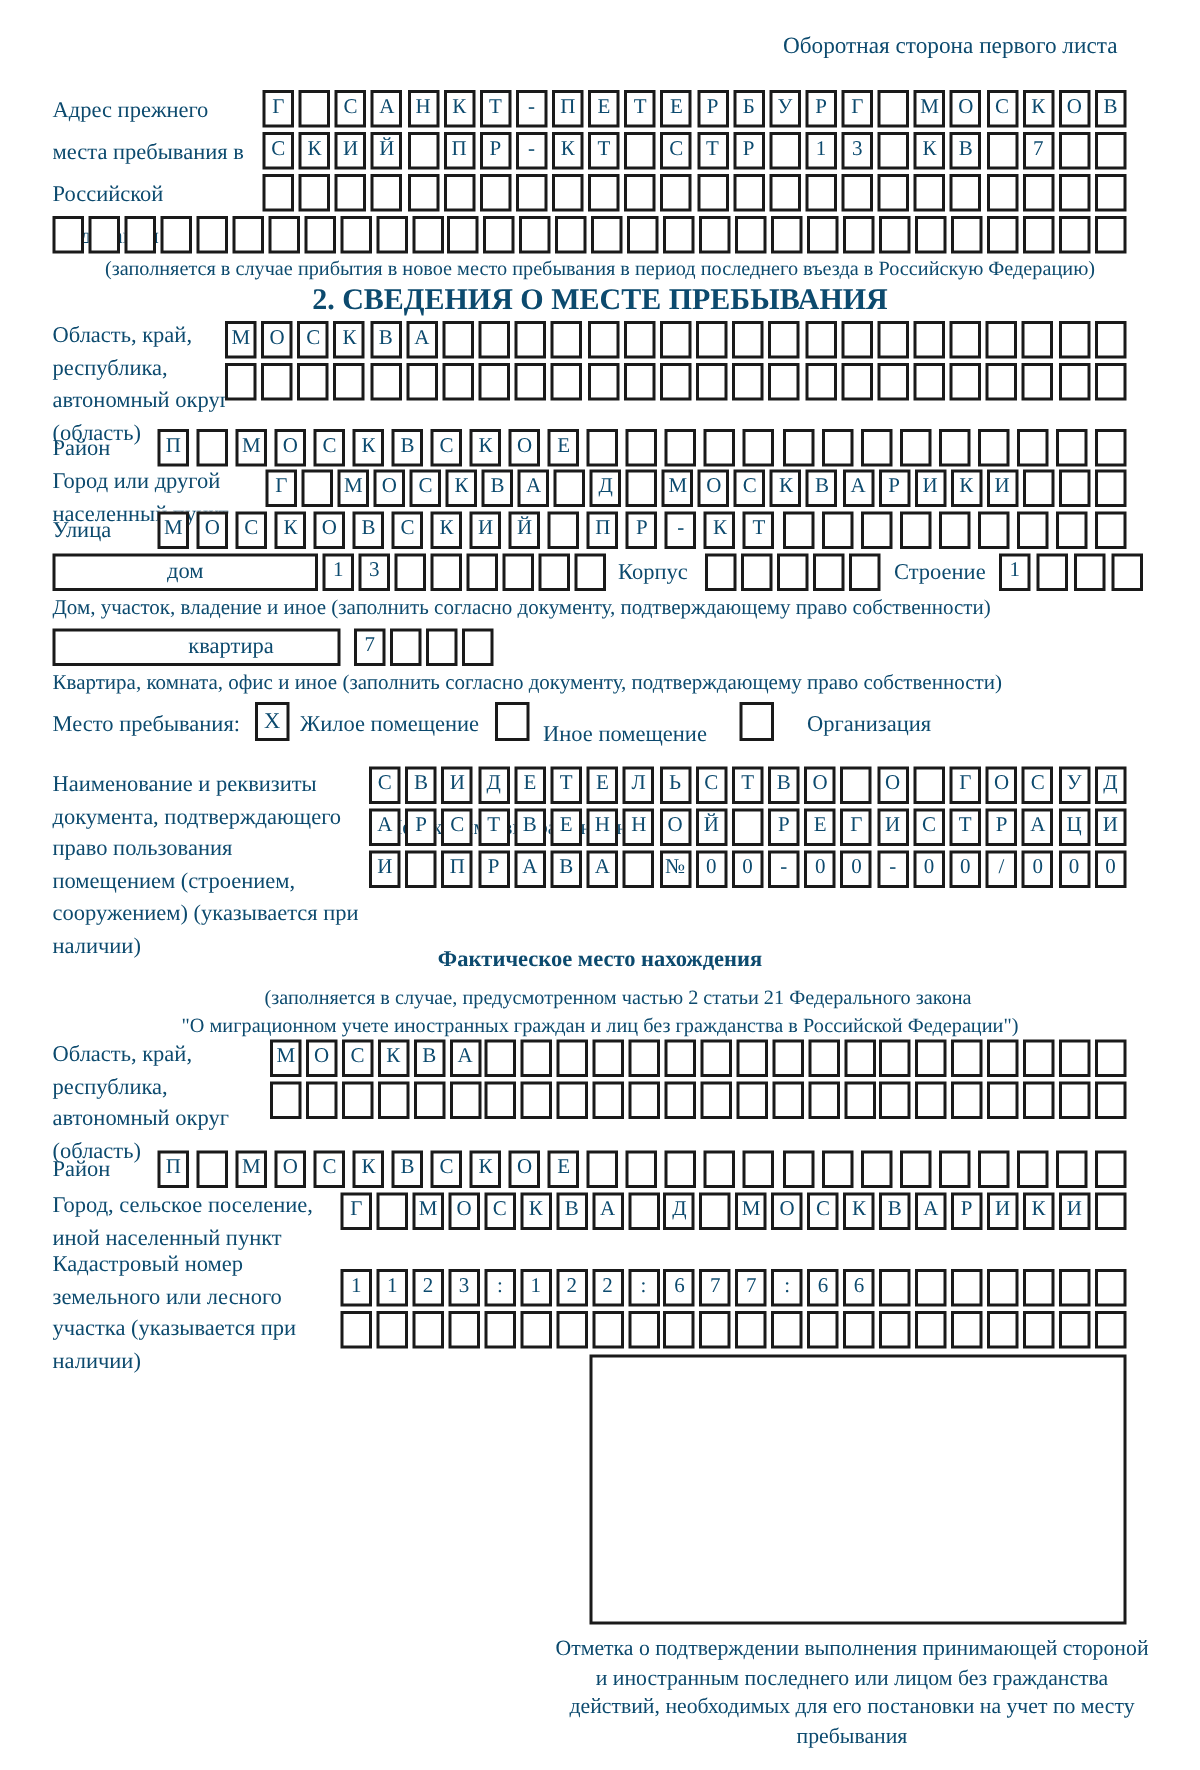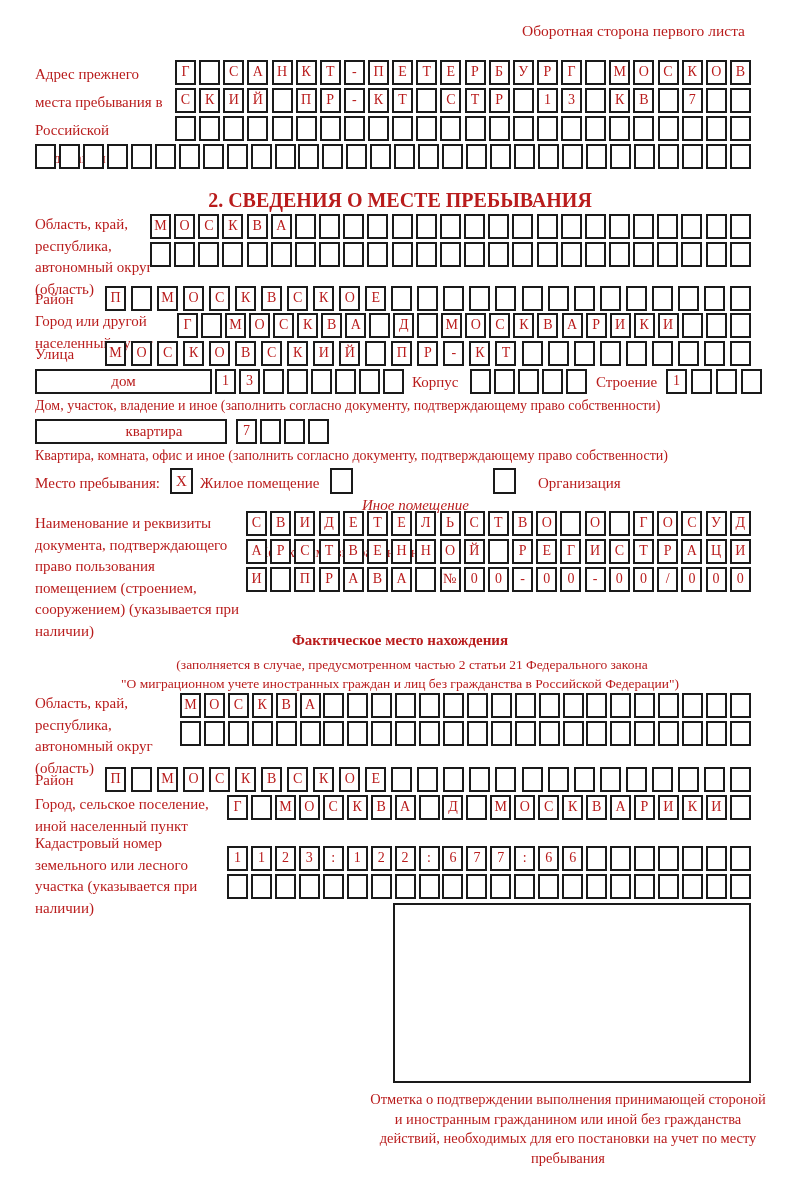--- a/index.html
+++ b/index.html
@@ -1,18 +1,18 @@
 <!DOCTYPE html>
 <html><head>
 <meta charset="utf-8">
 <style>
   html,body{margin:0;padding:0;background:#ffffff;}
   .page{
     position:relative;width:800px;height:1180px;background:#ffffff;
-    font-family:"Liberation Serif","DejaVu Serif",serif;color:#b91c1c;
+    font-family:"Liberation Serif","DejaVu Serif",serif;color:#0c4a6e;
     overflow:hidden;
   }
   .abs{position:absolute;}
   .lbl{position:absolute;font-size:15px;line-height:21.5px;}
   .lh28{line-height:28px;}
   .cap{position:absolute;font-size:13.5px;text-align:center;}
   .cap-left{position:absolute;font-size:14px;text-align:left;white-space:nowrap;}
   .ttl{position:absolute;font-weight:bold;text-align:center;}
   .cells{position:absolute;display:flex;justify-content:space-between;height:25px;}
   .cells.fixed{justify-content:flex-start;}
@@ -142,20 +142,21 @@
       <span class="cell"></span>
       <span class="cell"></span>
       <span class="cell"></span>
       <span class="cell"></span>
       <span class="cell"></span>
       <span class="cell"></span>
       <span class="cell"></span>
       <span class="cell"></span>
       <span class="cell"></span>
     </div>
+  <div class="cap" style="top:171px;left:0;width:800px;">(заполняется в случае прибытия в новое место пребывания в период последнего въезда в Российскую Федерацию)</div>
 
   <div class="ttl" style="top:189px;left:0;width:800px;font-size:20px;">2. СВЕДЕНИЯ О МЕСТЕ ПРЕБЫВАНИЯ</div>
 
   <div class="lbl" style="top:214px;left:35px;width:118px;">Область, край, республика, автономный округ (область)</div>
   <div class="cells" style="top:214px;left:150px;width:601px;">
       <span class="cell">М</span>
       <span class="cell">О</span>
       <span class="cell">С</span>
       <span class="cell">К</span>
       <span class="cell">В</span>
@@ -328,21 +329,21 @@
       <span class="cell"></span>
       <span class="cell"></span>
       <span class="cell"></span>
     </div>
   <div class="cap-left" style="top:448px;left:35px;">Квартира, комната, офис и иное (заполнить согласно документу, подтверждающему право собственности)</div>
 
   <div class="lbl" style="top:473px;left:35px;">Место пребывания:</div>
   <div class="chk" style="top:468px;left:170px;">X</div>
   <div class="lbl" style="top:473px;left:200px;">Жилое помещение</div>
   <div class="chk" style="top:468px;left:330px;"></div>
-  <div class="lbl" style="top:495px;left:362px;font-style:italic;">Иное помещение</div>
+  <div class="lbl" style="top:480px;left:362px;">Иное помещение</div>
   <div class="chk" style="top:468px;left:493px;"></div>
   <div class="lbl" style="top:473px;left:538px;">Организация</div>
   <div class="cap" style="top:513px;left:155px;width:380px;font-size:14px;margin-top:32px;">(Необходимо выбрать нужное)</div>
 
   <div class="lbl" style="top:513px;left:35px;width:205px;">Наименование и реквизиты документа, подтверждающего право пользования помещением (строением, сооружением) (указывается при наличии)</div>
   <div class="cells" style="top:511px;left:246px;width:505px;">
       <span class="cell">С</span>
       <span class="cell">В</span>
       <span class="cell">И</span>
       <span class="cell">Д</span>
@@ -568,15 +569,15 @@
       <span class="cell"></span>
       <span class="cell"></span>
       <span class="cell"></span>
       <span class="cell"></span>
       <span class="cell"></span>
       <span class="cell"></span>
       <span class="cell"></span>
     </div>
 
   <div class="stampbox" style="top:903px;left:393px;width:358px;height:180px;"></div>
-  <div class="cap" style="top:1090px;left:368px;width:400px;font-size:14.5px;line-height:19.5px;">Отметка о подтверждении выполнения принимающей стороной и иностранным гражданином или иной без гражданства действий, необходимых для его постановки на учет по месту пребывания</div>
+  <div class="cap" style="top:1090px;left:368px;width:400px;font-size:14.5px;line-height:19.5px;">Отметка о подтверждении выполнения принимающей стороной и иностранным последнего или лицом без гражданства действий, необходимых для его постановки на учет по месту пребывания</div>
 
 </div>
 
 </body></html>

